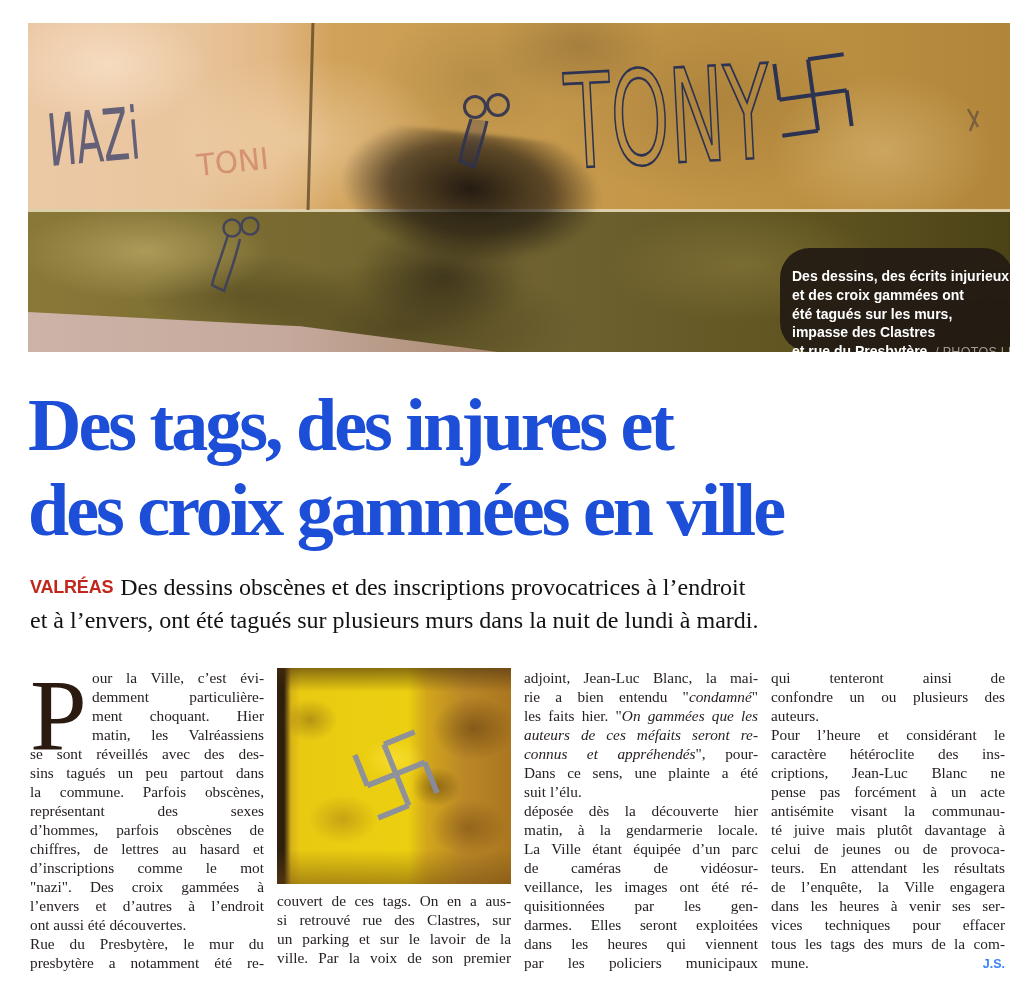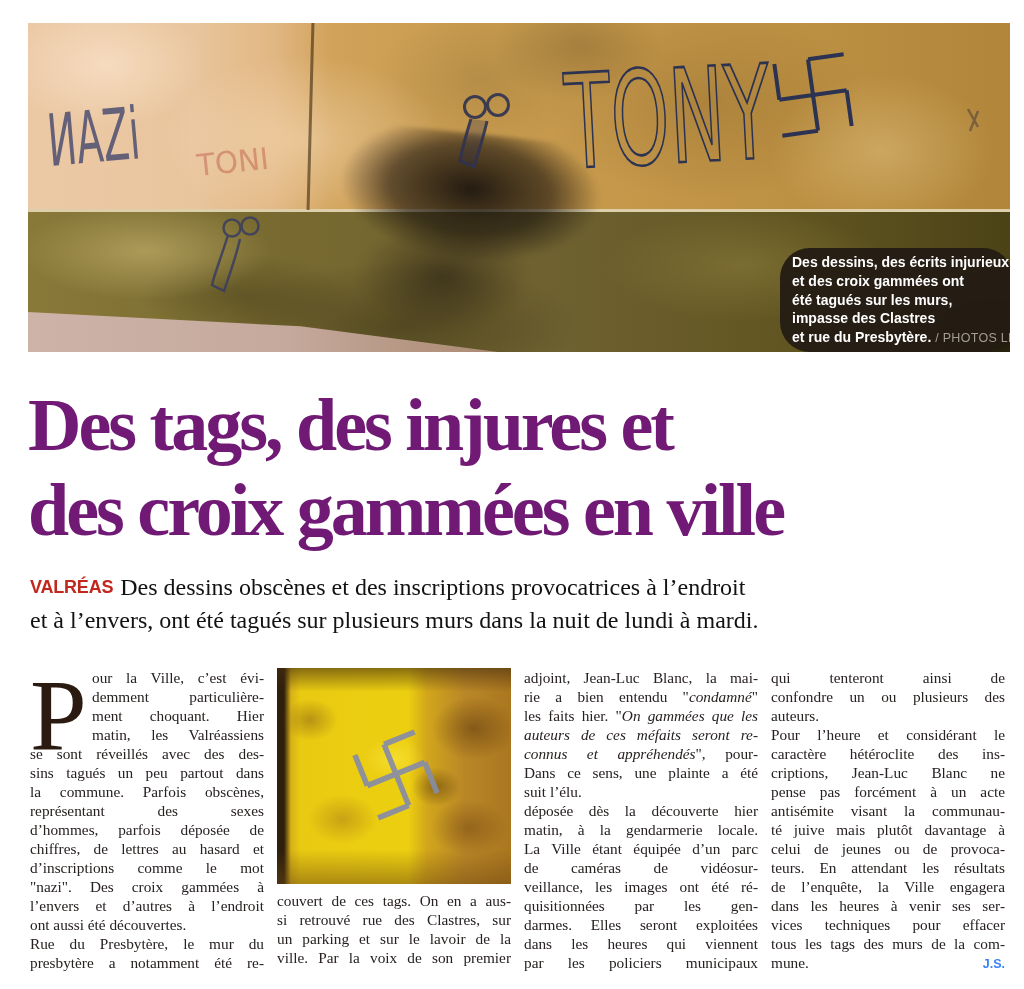--- a/index.html
+++ b/index.html
@@ -31,27 +31,27 @@
     background:radial-gradient(50% 50% at 50% 40%, rgba(28,21,14,.55), transparent 75%);}
   .shadow-right{position:absolute;left:770px;top:200px;width:260px;height:150px;filter:blur(3px);
     background:radial-gradient(62% 62% at 72% 72%, rgba(14,11,8,.88), transparent 76%);}
   .pavement{position:absolute;left:0;top:272px;width:470px;height:57px;
     background:linear-gradient(90deg,#cdb3a8,#c5a99c 55%,#ab8a72);
     clip-path:polygon(0 30%, 58% 55%, 100% 100%, 0 100%);}
   .graffiti-svg{position:absolute;left:0;top:0;}
 
   
   .caption{position:absolute;left:752px;top:225px;width:233px;height:104px;box-sizing:border-box;
-    background:rgba(36,28,20,.96);color:#fff;padding:5px 12px 3px 12px;
+    background:rgba(36,28,20,.96);color:#fff;padding:19px 12px 3px 12px;
     font-family:"Liberation Sans",sans-serif;font-weight:bold;font-size:14px;line-height:18.8px;border-radius:30px;}
   .cap-line{white-space:nowrap;}
   .mut{color:#a49d95;font-weight:normal;font-size:12.5px;letter-spacing:.3px;}
 
   
-  .headline{position:absolute;left:28px;top:383px;width:980px;color:#701a75;
+  .headline{position:absolute;left:28px;top:383px;width:980px;color:#1d4ed8;
     font-weight:bold;font-size:74px;line-height:85px;letter-spacing:-3px;}
 
   
   .standfirst{position:absolute;left:30px;top:572px;width:968px;font-size:24px;line-height:30.5px;color:#121212;}
   .kicker{font-family:"Liberation Sans",sans-serif;font-weight:bold;color:#c1271c;
     font-size:18px;letter-spacing:-.2px;margin-right:7px;position:relative;top:-2px;}
 
   
   .body{position:absolute;left:30px;top:668px;width:980px;height:312px;display:flex;gap:13px;}
   .col{width:234px;position:relative;font-size:15.3px;line-height:19px;color:#272120;}
@@ -135,21 +135,21 @@
       <span class="dropcap">P</span>
       <div>
           <div class="tline ind"><span>our la Ville, c’est évi-</span></div>
           <div class="tline ind"><span>demment particulière-</span></div>
           <div class="tline ind"><span>ment choquant. Hier</span></div>
           <div class="tline ind"><span>matin, les Valréassiens</span></div>
           <div class="tline"><span>se sont réveillés avec des des-</span></div>
           <div class="tline"><span>sins tagués un peu partout dans</span></div>
           <div class="tline"><span>la commune. Parfois obscènes,</span></div>
           <div class="tline"><span>représentant des sexes</span></div>
-          <div class="tline"><span>d’hommes, parfois déposée de</span></div>
+          <div class="tline"><span>d’hommes, parfois obscènes de</span></div>
           <div class="tline"><span>chiffres, de lettres au hasard et</span></div>
           <div class="tline"><span>d’inscriptions comme le mot</span></div>
           <div class="tline"><span>"nazi". Des croix gammées à</span></div>
           <div class="tline"><span>l’envers et d’autres à l’endroit</span></div>
           <div class="tline end"><span>ont aussi été découvertes.</span></div>
           <div class="tline"><span>Rue du Presbytère, le mur du</span></div>
           <div class="tline"><span>presbytère a notamment été re-</span></div>
         </div>
     </div>
     <div class="col">

